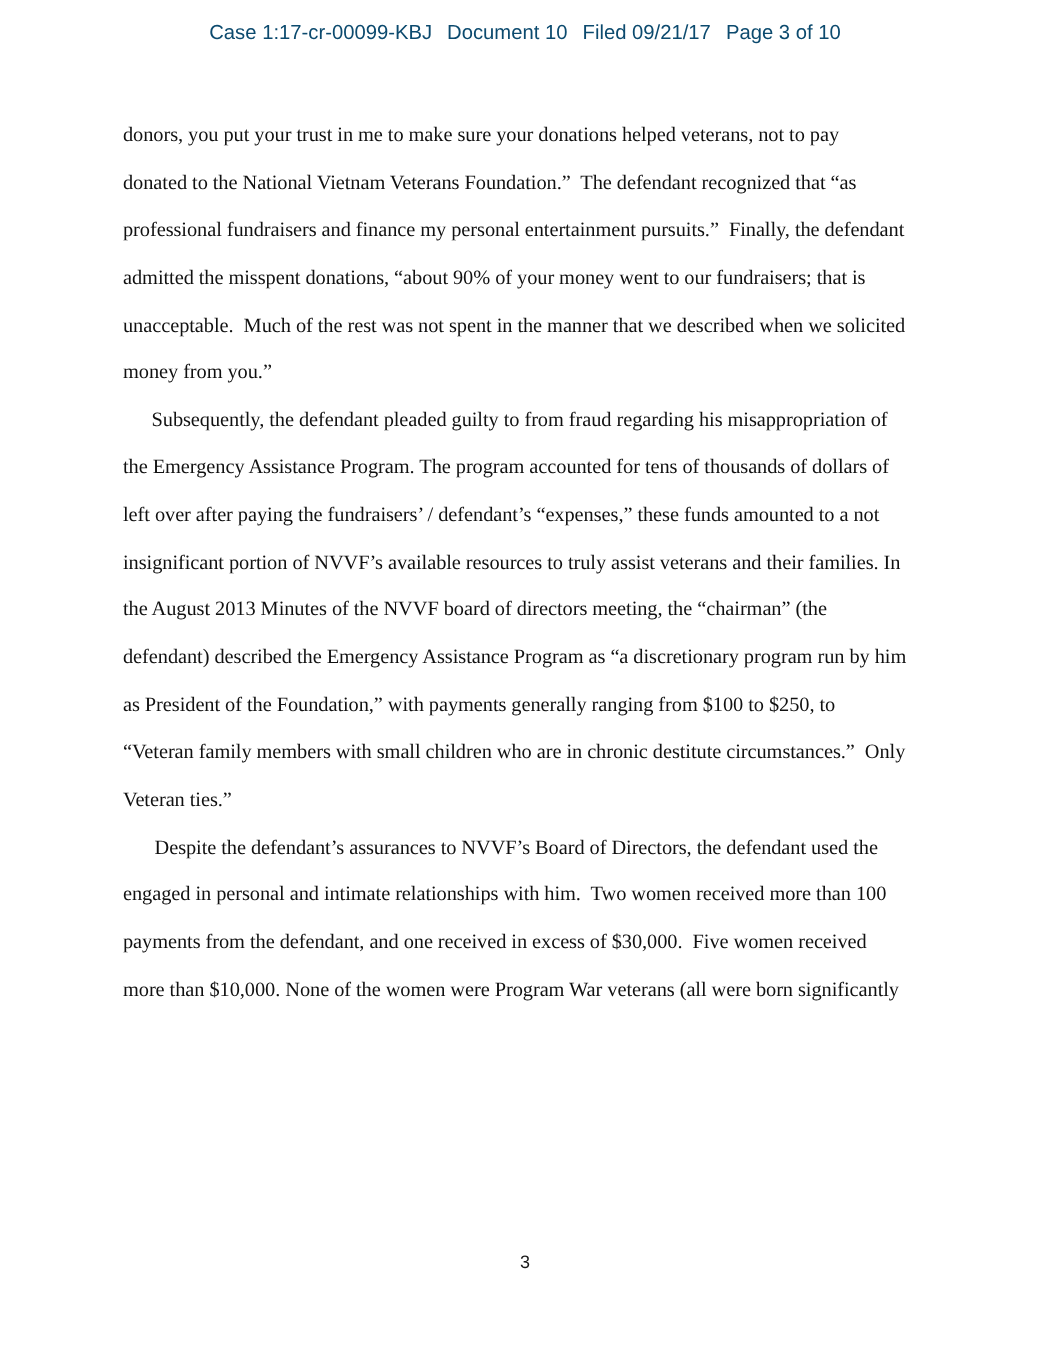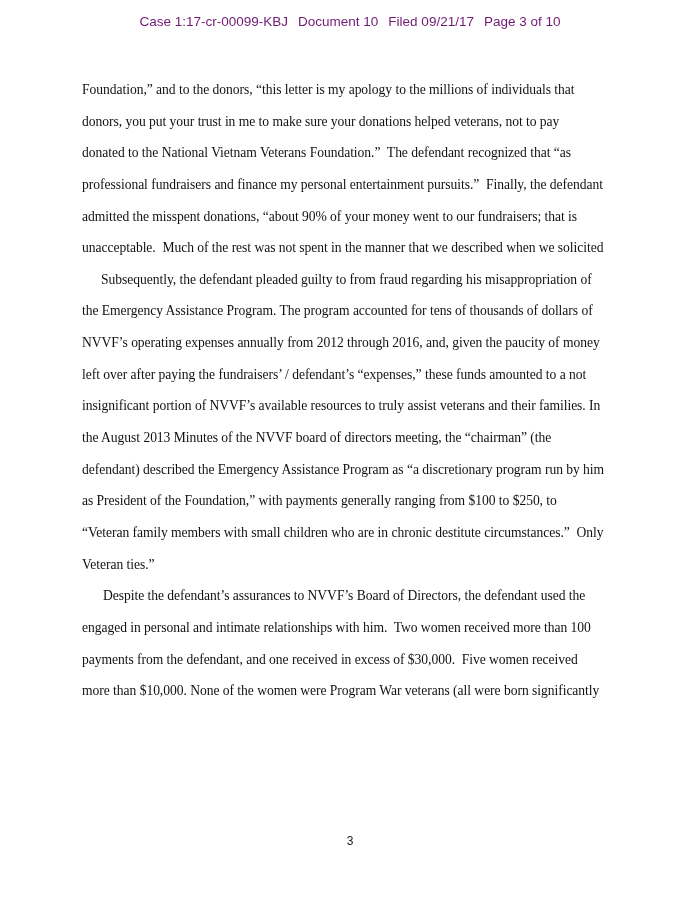--- a/index.html
+++ b/index.html
@@ -15,21 +15,21 @@
       color: #111111;
     }
     .header {
       position: absolute;
       top: 14px;
       left: 0;
       width: 700px;
       text-align: center;
       font-family: "Liberation Sans", sans-serif;
       font-size: 13.5px;
-      color: #701a75;
+      color: #0c4a6e;
       white-space: pre;
     }
     .header span { margin: 0 5px; }
     .body-text {
       position: absolute;
       left: 82px;
       top: 80px;
       width: 540px;
       font-family: "Liberation Serif", serif;
       font-size: 13.6px;
@@ -53,29 +53,28 @@
       font-size: 12px;
       color: #1a1a1a;
     }
   </style>
 </head>
 <body>
 
 <div class="header"><span>Case 1:17-cr-00099-KBJ</span><span>Document 10</span><span>Filed 09/21/17</span><span>Page 3 of 10</span></div>
 
 <div class="body-text">
-  <div class="line">Foundation,” and to the donors, “this letter is my apology to the millions of individuals that</div>
   <div class="line">donors, you put your trust in me to make sure your donations helped veterans, not to pay</div>
   <div class="line">donated to the National Vietnam Veterans Foundation.”  The defendant recognized that “as</div>
   <div class="line">professional fundraisers and finance my personal entertainment pursuits.”  Finally, the defendant</div>
   <div class="line">admitted the misspent donations, “about 90% of your money went to our fundraisers; that is</div>
   <div class="line">unacceptable.  Much of the rest was not spent in the manner that we described when we solicited</div>
+  <div class="line">money from you.”</div>
   <div class="line indent">Subsequently, the defendant pleaded guilty to from fraud regarding his misappropriation of</div>
   <div class="line">the Emergency Assistance Program. The program accounted for tens of thousands of dollars of</div>
-  <div class="line">NVVF’s operating expenses annually from 2012 through 2016, and, given the paucity of money</div>
   <div class="line">left over after paying the fundraisers’ / defendant’s “expenses,” these funds amounted to a not</div>
   <div class="line">insignificant portion of NVVF’s available resources to truly assist veterans and their families. In</div>
   <div class="line">the August 2013 Minutes of the NVVF board of directors meeting, the “chairman” (the</div>
   <div class="line">defendant) described the Emergency Assistance Program as “a discretionary program run by him</div>
   <div class="line">as President of the Foundation,” with payments generally ranging from $100 to $250, to</div>
   <div class="line">“Veteran family members with small children who are in chronic destitute circumstances.”  Only</div>
   <div class="line">Veteran ties.”</div>
   <div class="line indent2">Despite the defendant’s assurances to NVVF’s Board of Directors, the defendant used the</div>
   <div class="line">engaged in personal and intimate relationships with him.  Two women received more than 100</div>
   <div class="line">payments from the defendant, and one received in excess of $30,000.  Five women received</div>

